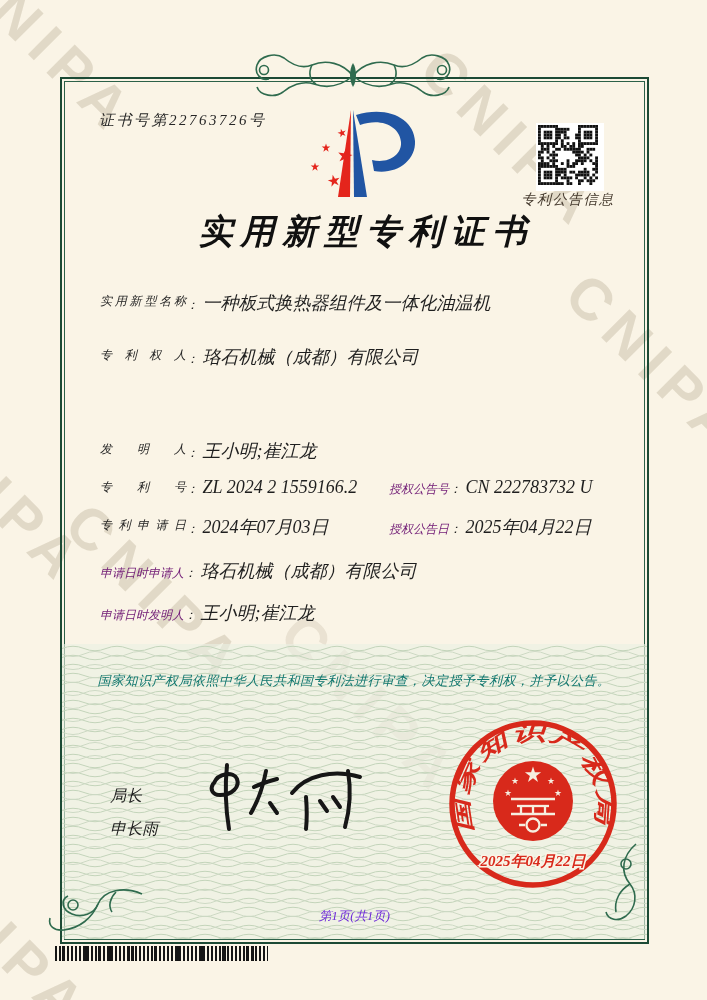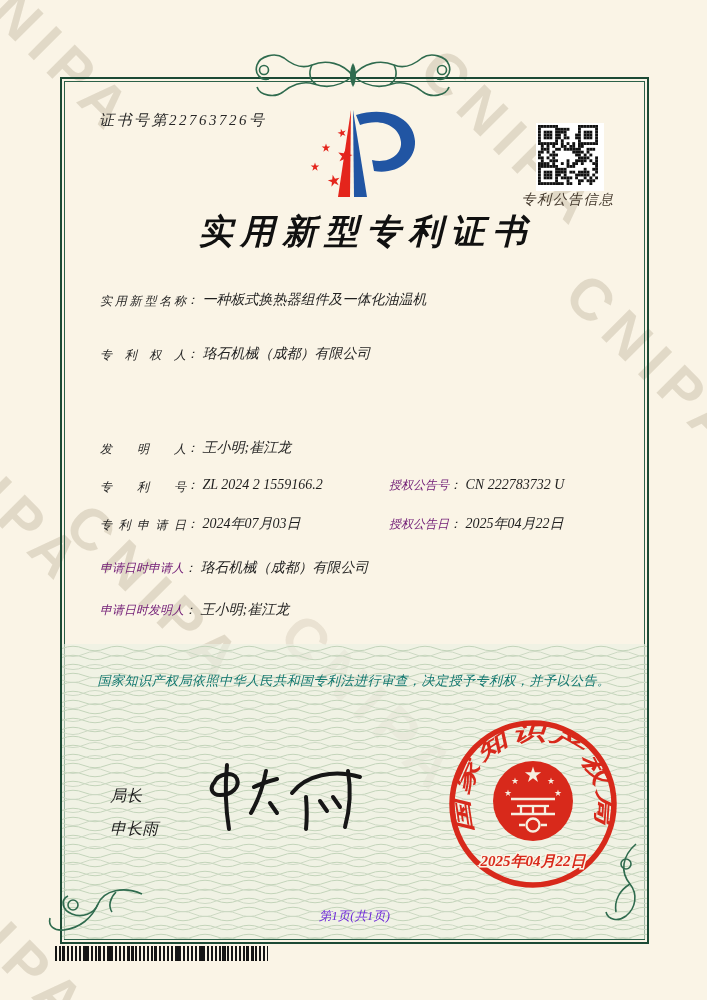--- a/index.html
+++ b/index.html
@@ -24,21 +24,21 @@
   .qr-caption{position:absolute;left:458px;top:112px;width:96px;text-align:center;font-size:14px;
     letter-spacing:1.5px;color:#43382c;}
   .title{position:absolute;left:12px;top:130px;width:100%;text-align:center;font-size:34px;
     font-weight:700;letter-spacing:8px;color:#101010;}
   
   .field-row{position:absolute;left:38px;width:520px;font-size:13.5px;color:#1f1f1f;}
   .flabel{display:inline-block;width:86px;font-size:12px;color:#262626;
     text-align:justify;text-align-last:justify;vertical-align:top;line-height:20px;}
   .rlabel{font-size:12px;color:#701a75;}
   .colon::after{content:"\FF1A";} .colon{font-size:12.5px;color:#262626;margin-right:4px;}
-  .fvalue{font-size:14px;color:#1f1f1f;}
+  .fvalue{font-size:18px;color:#1f1f1f;}
   .addrval{display:inline-block;width:414px;line-height:22px;vertical-align:top;}
   .r-name{top:212px;} .r-patentee{top:266px;} .r-address{top:310px;} .r-inventor{top:360px;}
   .r-nums{top:398px;display:flex;} .r-dates{top:436px;display:flex;}
   .r-app{top:480px;} .r-inv2{top:522px;}
   .col-l{width:289px;}
   
   .statement{position:absolute;left:12px;top:588px;width:560px;text-align:center;
     font-size:13px;line-height:27px;letter-spacing:.5px;color:#0f766e;}
   
   .signer{position:absolute;left:48px;top:700px;font-family:"Liberation Sans","DejaVu Sans",sans-serif;

